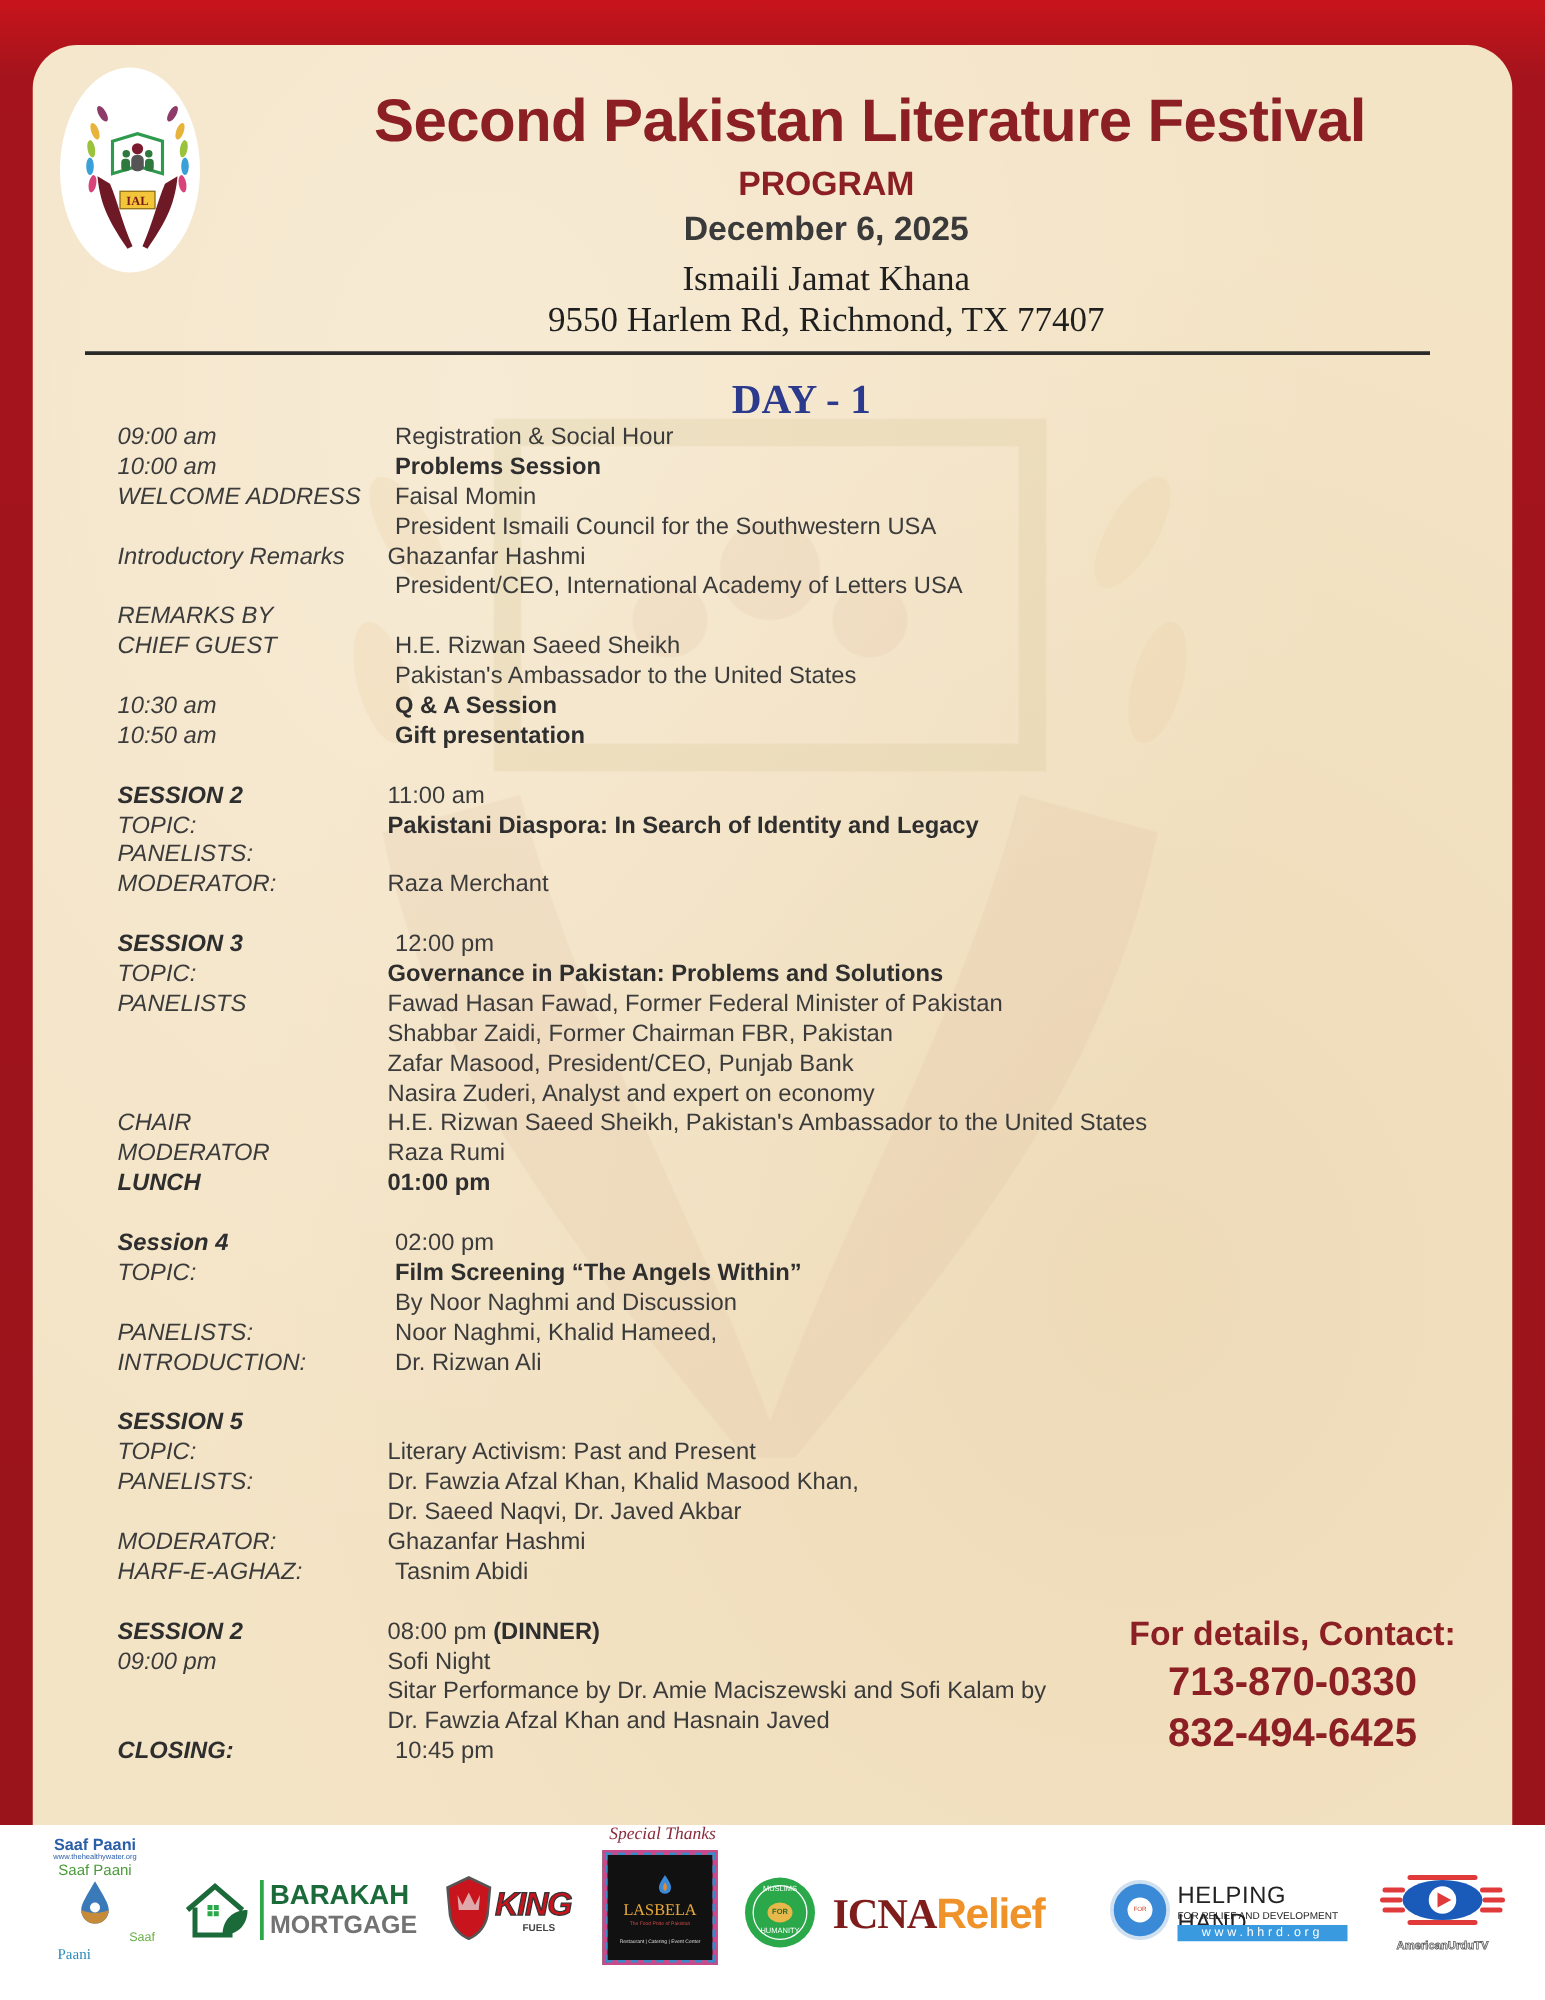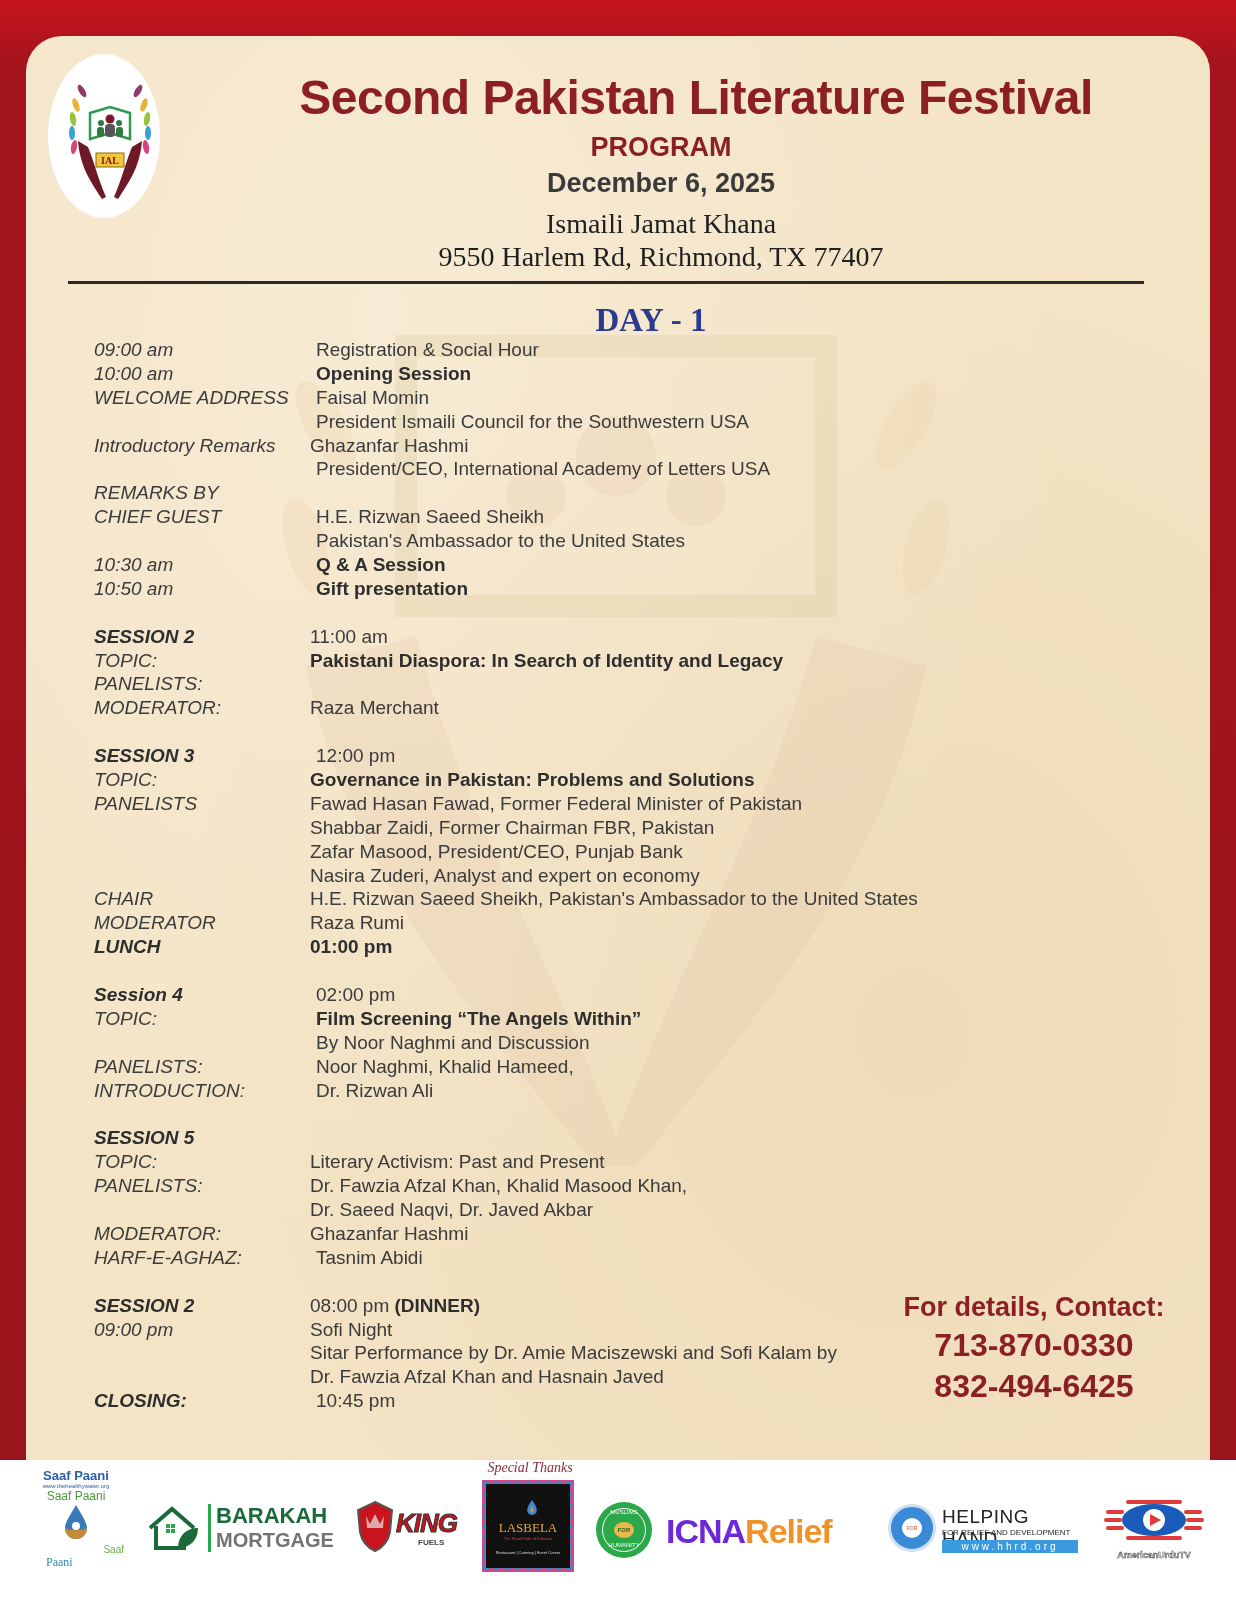--- a/index.html
+++ b/index.html
@@ -45,21 +45,21 @@
   .venue {
     position: absolute; left: 0; width: 1270px; top: 172px; text-align: center;
     font-family: "Liberation Serif", serif; font-size: 28px; color: #1f1f1f;
   }
   .address {
     position: absolute; left: 0; width: 1270px; top: 205px; text-align: center;
     font-family: "Liberation Serif", serif; font-size: 28px; color: #1f1f1f;
   }
   .divider { position: absolute; left: 42px; top: 245px; width: 1076px; height: 3px; background: #2a2a2a; }
   .day {
-    position: absolute; left: 10px; width: 1200px; top: 266px; text-align: center;
+    position: absolute; left: 0; width: 1200px; top: 266px; text-align: center;
     font-family: "Liberation Serif", serif; font-weight: bold; font-size: 33px; color: #2b3a8c; padding-left: 30px;
   }
   .schedule { position: absolute; left: 68px; top: 302px; width: 860px; }
   .row { position: relative; height: 23.9px; font-size: 19px; color: #3b3b3b; line-height: 24px; white-space: nowrap; }
   .row .lbl { position: absolute; left: 0; font-style: italic; }
   .row .val { position: absolute; left: 222px; }
   .row .val.v2 { left: 216px; }
   .b { font-weight: bold; color: #2e2e2e; }
   .gap { height: 23.9px; }
   .contact {
@@ -137,21 +137,21 @@
   <div class="day">DAY - 1</div>
 
   <div class="schedule">
 
     <div class="row">
         <span class="lbl">09:00 am</span>
         <span class="val">Registration &amp; Social Hour</span>
       </div>
     <div class="row">
         <span class="lbl">10:00 am</span>
-        <span class="val b">Opening Session</span>
+        <span class="val b">Problems Session</span>
       </div>
     <div class="row">
         <span class="lbl">WELCOME ADDRESS</span>
         <span class="val">Faisal Momin</span>
       </div>
     <div class="row">
         <span class="lbl"></span>
         <span class="val">President Ismaili Council for the Southwestern USA</span>
       </div>
     <div class="row">
@@ -369,21 +369,21 @@
   </div>
 
   <div class="sp" style="left:596px; top:42px; width:56px; height:56px; border-radius:50%; background:#2aa84a; text-align:center;">
     <div style="position:absolute; left:6px; top:6px; width:44px; height:44px; border-radius:50%; border:1px solid #fff;"></div>
     <div style="position:absolute; left:0; width:100%; top:7px; font-size:6px; color:#fff;">MUSLIMS</div>
     <div style="position:absolute; left:18px; top:20px; width:20px; height:16px; border-radius:50%; background:#e8b84a; font-size:6px; font-weight:bold; color:#2a6a2a; line-height:16px;">FOR</div>
     <div style="position:absolute; left:0; width:100%; top:40px; font-size:6px; color:#fff;">HUMANITY</div>
   </div>
 
   <div class="sp" style="left:666px; top:52px; font-size:34px; font-weight:bold; letter-spacing:-1px;">
-    <span style="color:#6d28d9;">ICNA</span><span style="color:#f0922a;">Relief</span>
+    <span style="color:#7f1d1d;font-family:Liberation Serif, serif;">ICNA</span><span style="color:#f0922a;">Relief</span>
   </div>
 
   <div class="sp" style="left:888px; top:44px; width:196px; height:54px;">
     <div style="position:absolute; left:0; top:0; width:48px; height:48px; border-radius:50%; background:#3a8ad8; border:3px solid #cfe0f0;"></div>
     <div style="position:absolute; left:14px; top:14px; width:20px; height:20px; border-radius:50%; background:#fff; font-size:5px; line-height:20px; text-align:center; color:#c84a2a;">FOR</div>
     <div style="position:absolute; left:54px; top:2px; font-size:19px; color:#222; letter-spacing:0.5px;">HELPING HAND</div>
     <div style="position:absolute; left:54px; top:24px; font-size:8px; color:#222;">FOR RELIEF AND DEVELOPMENT</div>
     <div style="position:absolute; left:54px; top:36px; width:136px; height:13px; background:#3a9ae0; font-size:10px; color:#fff; text-align:center; letter-spacing:3px; line-height:13px;">www.hhrd.org</div>
   </div>
 

